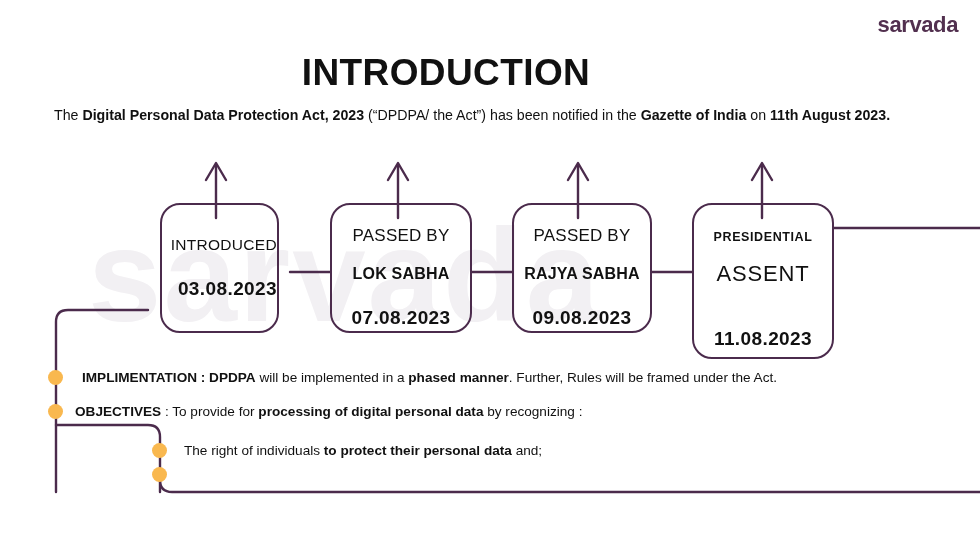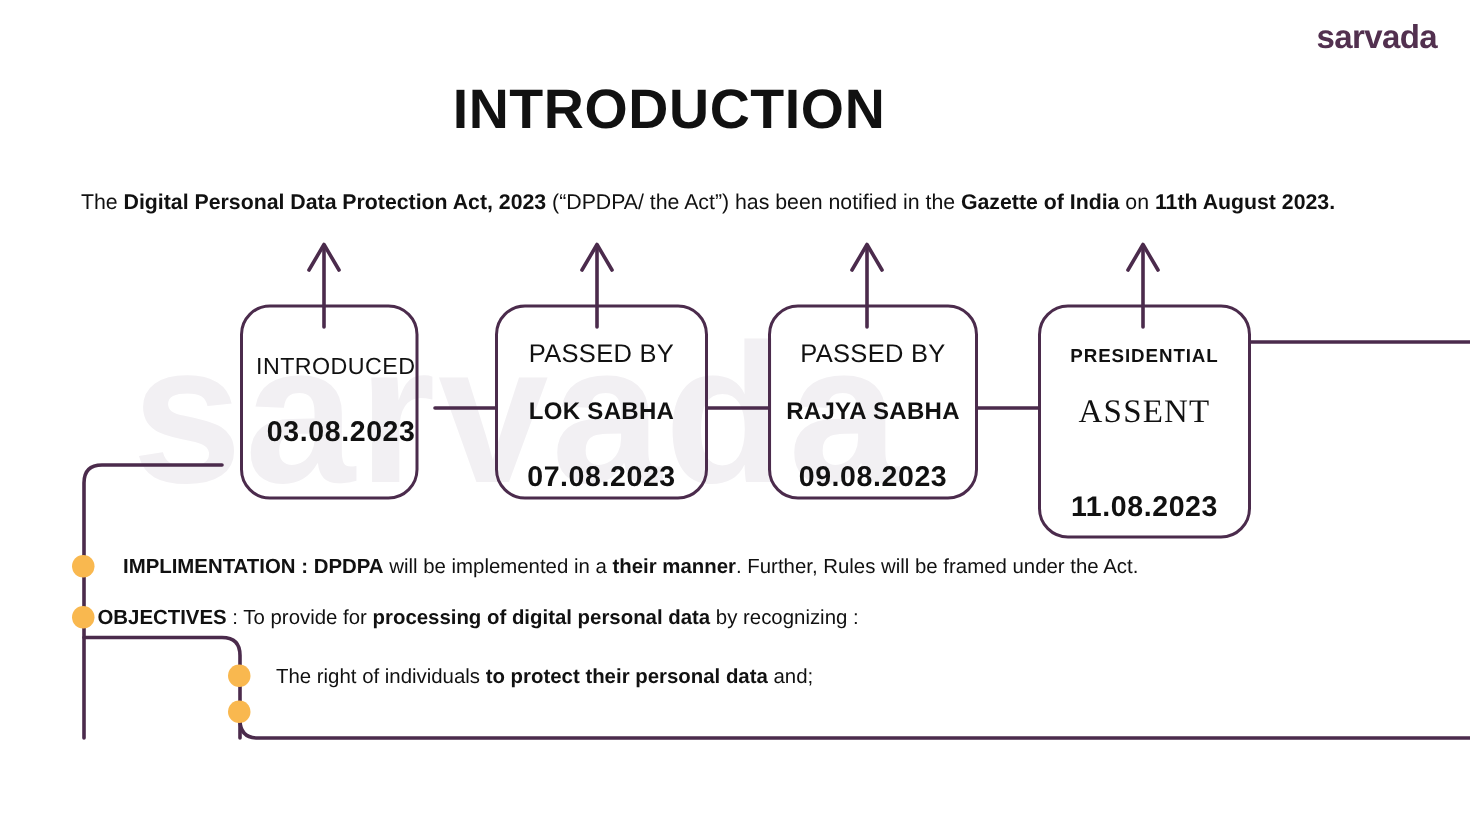--- a/index.html
+++ b/index.html
@@ -56,21 +56,20 @@
 
   
   .intro {
     position: absolute;
     left: 54px; top: 104px;
     width: 880px;
     font-size: 14.2px;
     line-height: 23px;
     color: #111111;
     z-index: 6;
-    margin-top: 20px;
   }
   .intro b { font-weight: 700; }
 
   
   #wires {
     position: absolute;
     left: 0; top: 0;
     width: 980px; height: 551px;
     z-index: 2;
     pointer-events: none;
@@ -109,21 +108,20 @@
     display: block;
     font-size: 12.5px;
     font-weight: 700;
     letter-spacing: 0.6px;
   }
   .tl-label.mixed .l2 {
     display: block;
     font-size: 22px;
     font-weight: 400;
     letter-spacing: 0.8px;
-    font-family: Liberation Serif, serif;
   }
   .tl-date {
     margin-top: 24px;
     font-size: 19px;
     font-weight: 700;
     letter-spacing: 0.4px;
     color: #111111;
   }
 
   
@@ -212,23 +210,23 @@
 
   <div class="tl-box" style="left: 692px; top: 203px; width: 142px; height: 156px; border-color: rgb(75, 43, 76);">
     <div class="tl-label mixed">
       <span class="l1">PRESIDENTIAL</span>
       <span class="l2">ASSENT</span>
     </div>
     <div class="tl-date">11.08.2023</div>
   </div>
 
   <div class="bullet-dot" style="left: 48px; top: 370px; background: rgb(249, 184, 79);"></div>
-  <div class="bullet-text" style="left:82px; top:368px;"><b>IMPLIMENTATION : DPDPA</b><span> will be implemented in a </span><b>their manner</b><span>. Further, Rules will be framed under the Act.</span></div>
+  <div class="bullet-text" style="left:82px; top:368px;"><b>IMPLIMENTATION : DPDPA</b><span> will be implemented in a </span><b>phased manner</b><span>. Further, Rules will be framed under the Act.</span></div>
 
   <div class="bullet-dot" style="left: 48px; top: 404px; background: rgb(249, 184, 79);"></div>
-  <div class="bullet-text" style="left:65px; top:402px;"><b>OBJECTIVES</b><span> : To provide for </span><b>processing of digital personal data</b><span> by recognizing :</span></div>
+  <div class="bullet-text" style="left:75px; top:402px;"><b>OBJECTIVES</b><span> : To provide for </span><b>processing of digital personal data</b><span> by recognizing :</span></div>
 
   <div class="bullet-dot" style="left: 152px; top: 443px; background: rgb(249, 184, 79);"></div>
   <div class="bullet-text sub" style="left:184px; top:441px;"><span>The right of individuals </span><b>to protect their personal data</b><span> and;</span></div>
 
   <div class="bullet-dot" style="left: 152px; top: 467px; background: rgb(249, 184, 79);"></div>
 
 </div>
 
 </body></html>

